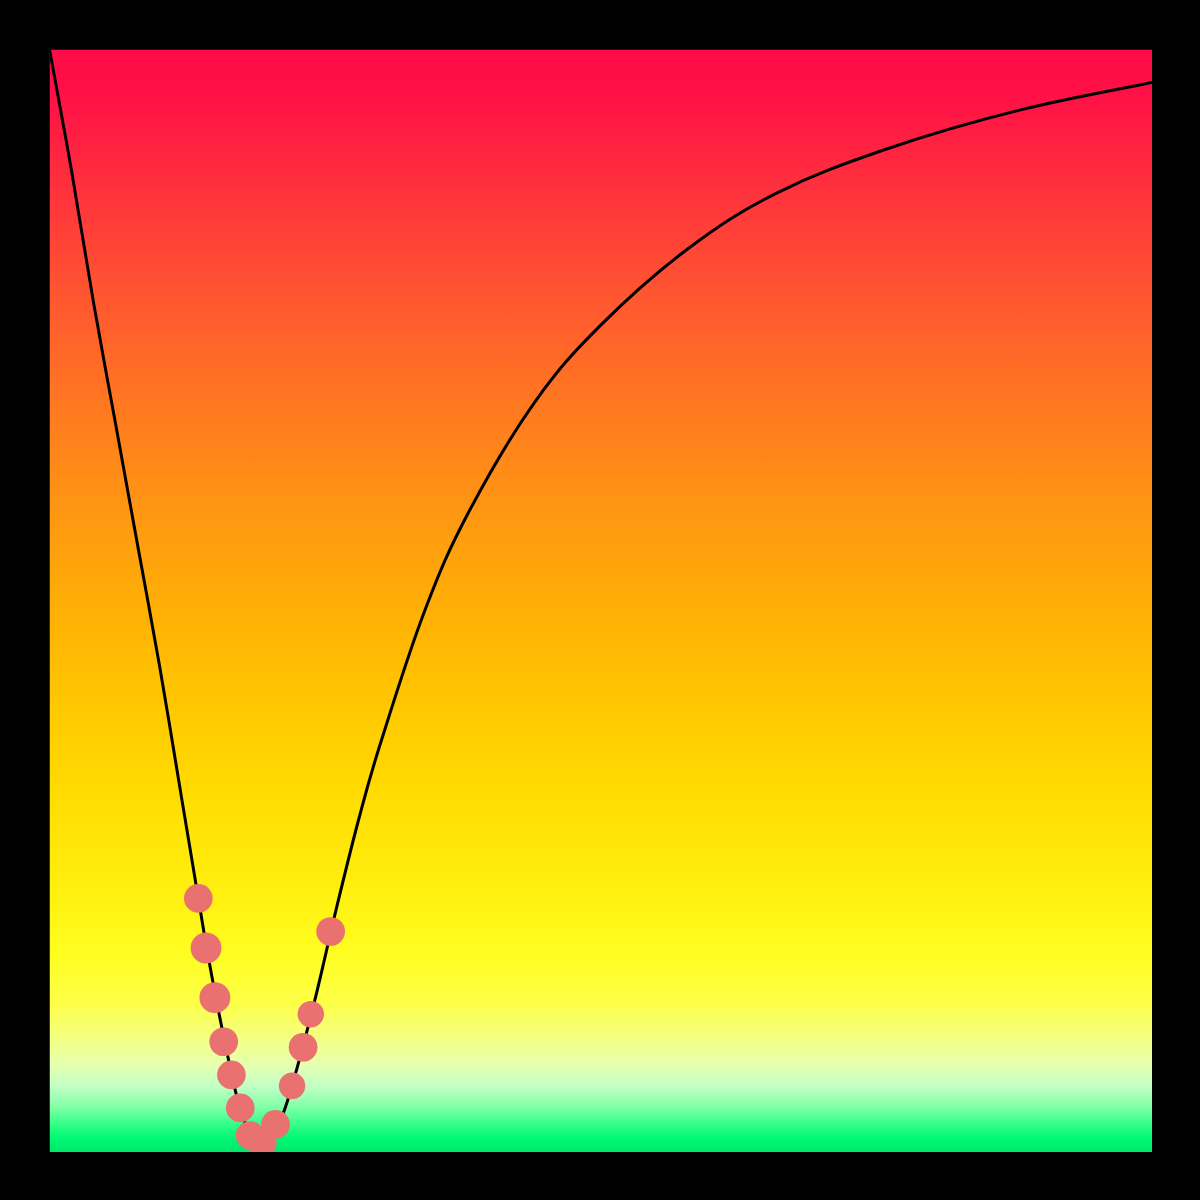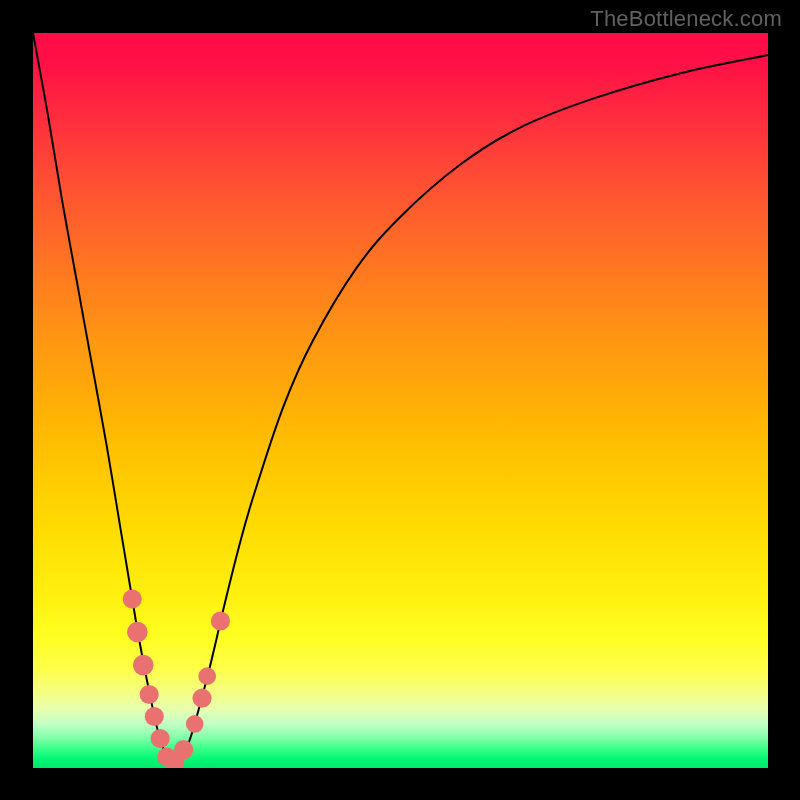--- a/index.html
+++ b/index.html
@@ -88,14 +88,13 @@
           <circle cx="133.77" cy="723.98" r="9.56" fill="#e97271"></circle>
           <circle cx="141.85" cy="729.12" r="9.56" fill="#e97271"></circle>
           <circle cx="150.67" cy="716.63" r="9.56" fill="#e97271"></circle>
           <circle cx="161.70" cy="690.90" r="8.82" fill="#e97271"></circle>
           <circle cx="169.05" cy="665.17" r="9.56" fill="#e97271"></circle>
           <circle cx="174.19" cy="643.13" r="8.82" fill="#e97271"></circle>
           <circle cx="187.43" cy="588.00" r="9.56" fill="#e97271"></circle>
         </g>
     </svg>
   </div>
-  <div class="watermark">TheBottleneck.com</div>
 </div>
 
 </body></html>

